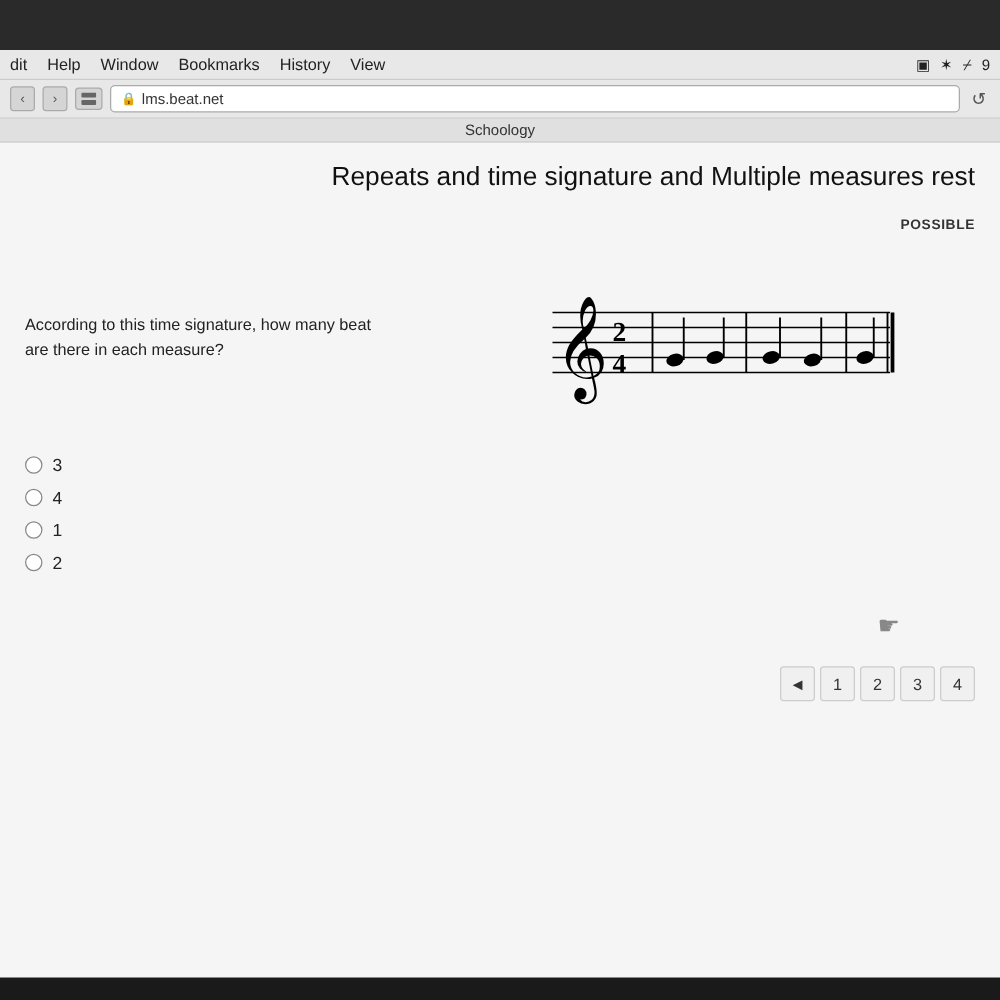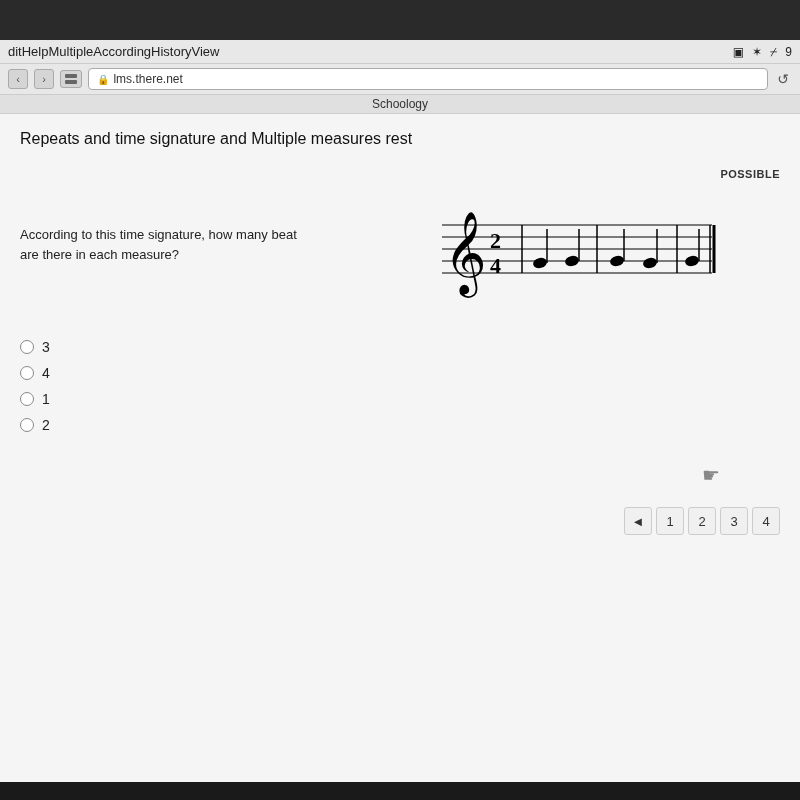--- a/index.html
+++ b/index.html
@@ -24,20 +24,21 @@
 
     
     .menu-bar {
       display: flex;
       align-items: center;
       padding: 4px 8px;
       background: #e8e8e8;
       border-bottom: 1px solid #ccc;
       font-size: 13px;
       color: #222;
+      gap: 16px;
     }
     .menu-item {
       cursor: pointer;
     }
 
     
     .menu-bar-right {
       margin-left: auto;
       display: flex;
       align-items: center;
@@ -122,33 +123,34 @@
     .browser-content {
       background: #f5f5f5;
       flex: 1;
       padding: 16px 20px;
       overflow-y: auto;
       height: calc(800px - 40px - 32px - 34px - 26px);
     }
 
     
     .page-title {
-      font-size: 16px;
+      font-size: 21px;
       font-weight: 500;
       color: #111;
       margin-bottom: 20px;
+      text-align: right;
     }
 
     
     .possible-label {
       text-align: right;
       font-size: 11px;
       font-weight: bold;
       color: #333;
-      margin-bottom: 5px;
+      margin-bottom: 24px;
       letter-spacing: 0.5px;
     }
 
     .question-area {
       display: flex;
       align-items: flex-start;
       gap: 24px;
       margin-bottom: 24px;
     }
 
@@ -224,22 +226,22 @@
 </head>
 <body>
 
 <div class="system-bar"></div>
 
 <div class="browser-chrome">
 
   <div class="menu-bar">
     <span class="menu-item">dit</span>
     <span class="menu-item">Help</span>
-    <span class="menu-item">Multiple</span>
-    <span class="menu-item">According</span>
+    <span class="menu-item">Window</span>
+    <span class="menu-item">Bookmarks</span>
     <span class="menu-item">History</span>
     <span class="menu-item">View</span>
     <div class="menu-bar-right">
       <span>▣</span>
       <span>✶</span>
       <span>⌿</span>
       <span>9</span>
     </div>
   </div>
 
@@ -247,21 +249,21 @@
     <div class="nav-btn">‹</div>
     <div class="nav-btn">›</div>
     <div class="tab-btn">
       <svg width="12" height="10" viewBox="0 0 12 10">
           <rect x="0" y="0" width="12" height="4" rx="1" fill="#666"></rect>
           <rect x="0" y="6" width="12" height="4" rx="1" fill="#666"></rect>
         </svg>
     </div>
     <div class="address-field">
       <span class="lock-icon">🔒</span>
-      <span>lms.there.net</span>
+      <span>lms.beat.net</span>
     </div>
     <div class="refresh-btn">↺</div>
   </div>
 
   <div class="tab-bar">
     <span>Schoology</span>
   </div>
 
 </div>
 

